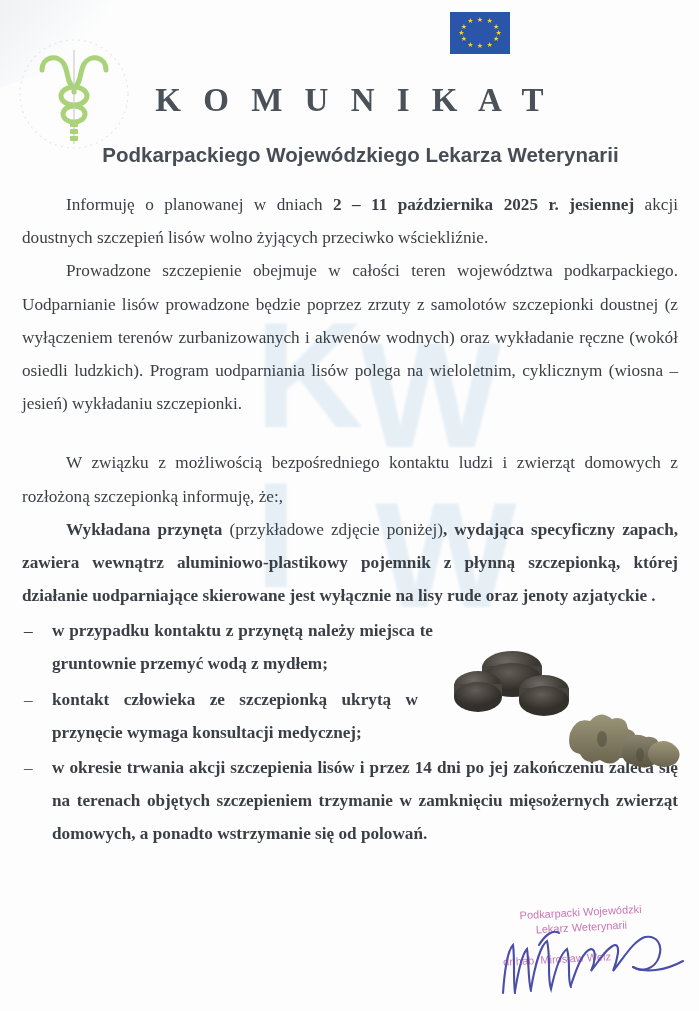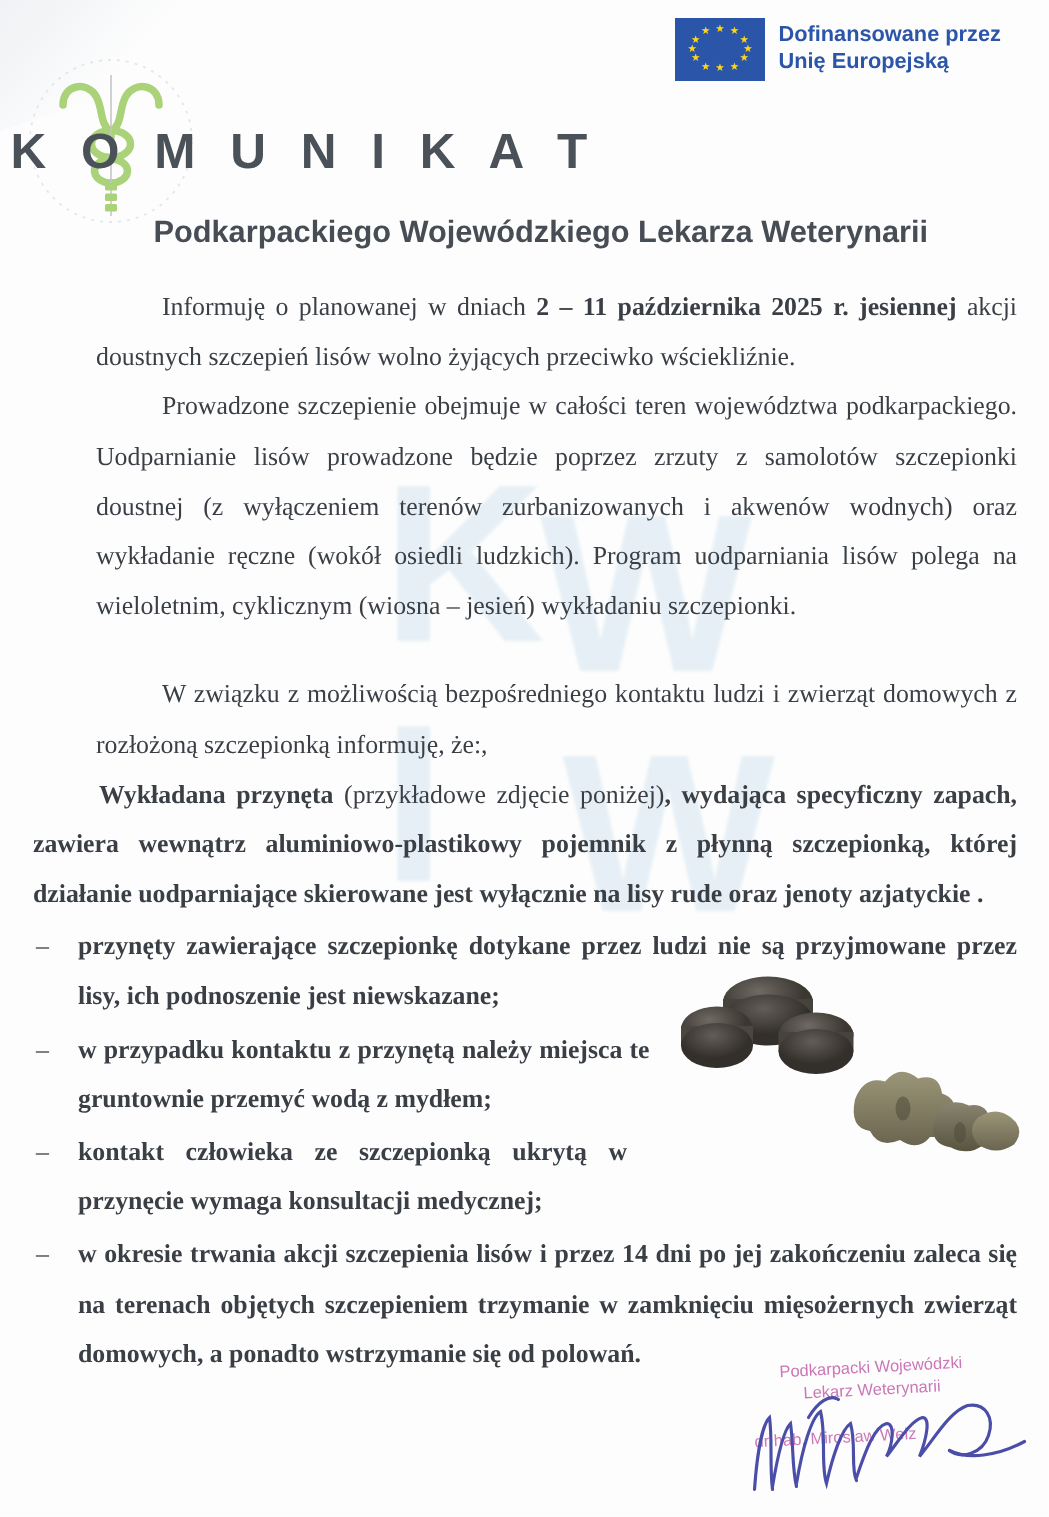--- a/index.html
+++ b/index.html
@@ -66,21 +66,22 @@
 
   
   .vet-logo{
     position:absolute;left:8px;top:34px;
     width:135px;height:120px;opacity:.85;
   }
 
   
   .komunikat{
     position:absolute;left:0;right:0;top:82px;
-    font-family:Liberation Sans, sans-serif;
+    text-align:center;
+    font-family:Liberation Serif, serif;
     font-weight:700;
     font-size:33px;
     letter-spacing:7px;
     color:#4a5158;
     text-indent:7px;
   }
   .subtitle{
     position:absolute;left:0;right:0;top:143px;
     text-align:center;
     font-family:"Liberation Sans", sans-serif;
@@ -91,21 +92,21 @@
   }
 
   
   .body{
     position:absolute;left:22px;top:188px;width:656px;
     font-size:17.2px;
     line-height:1.93;
   }
   p{margin:0 0 0 0;}
   .indent{text-indent:44px;}
-  .just{text-align:justify;text-justify:inter-word;margin-left:42px;}
+  .just{text-align:justify;text-justify:inter-word;}
   .b{font-weight:700;}
   .normal{font-weight:400;}
 
   .para-bold{
     font-weight:700;
     text-align:justify;
   }
 
   
   ul.dash-list{
@@ -203,41 +204,37 @@
       <span class="eu-star" style="left:81%;top:50%">★</span>
       <span class="eu-star" style="left:77%;top:65%">★</span>
       <span class="eu-star" style="left:66%;top:78%">★</span>
       <span class="eu-star" style="left:50%;top:82%">★</span>
       <span class="eu-star" style="left:34%;top:78%">★</span>
       <span class="eu-star" style="left:23%;top:65%">★</span>
       <span class="eu-star" style="left:19%;top:50%">★</span>
       <span class="eu-star" style="left:23%;top:35%">★</span>
       <span class="eu-star" style="left:34%;top:22%">★</span>
     </div>
-    <div class="eu-text">
-      <div>Dofinansowane przez</div>
-      <div>Unię Europejską</div>
-    </div>
   </div>
 
   <div class="komunikat">K O M U N I K A T</div>
   <div class="subtitle">Podkarpackiego Wojewódzkiego Lekarza Weterynarii</div>
 
   <div class="body">
 
     <p class="indent just"><span>Informuję o planowanej w dniach </span><span class="b">2 – 11 października 2025 r. jesiennej</span><span> akcji doustnych szczepień lisów wolno żyjących przeciwko wściekliźnie.</span></p>
 
     <p class="indent just">Prowadzone szczepienie obejmuje w całości teren województwa podkarpackiego. Uodparnianie lisów prowadzone będzie poprzez zrzuty z samolotów szczepionki doustnej (z wyłączeniem terenów zurbanizowanych i akwenów wodnych) oraz wykładanie ręczne (wokół osiedli ludzkich). Program uodparniania lisów polega na wieloletnim, cyklicznym (wiosna – jesień) wykładaniu szczepionki.</p>
 
     <p class="indent just" style="margin-top:26px">W związku z możliwością bezpośredniego kontaktu ludzi i zwierząt domowych z rozłożoną szczepionką informuję, że:,</p>
 
     <p class="indent para-bold"><span>Wykładana przynęta </span><span class="normal">(przykładowe zdjęcie poniżej)</span><span>, wydająca specyficzny zapach, zawiera wewnątrz aluminiowo-plastikowy pojemnik z płynną szczepionką, której działanie uodparniające skierowane jest wyłącznie na lisy rude oraz jenoty azjatyckie .</span></p>
 
     <ul class="dash-list">
-      <li><span class="dash">–</span><span>przynęty zawierające szczepionkę dotykane przez ludzi nie są przyjmowane przez lisy, ich podnoszenie jest niewskazane;</span></li>
+      <li><span class="dash">–</span></li>
       <li class="narrow"><span class="dash">–</span><span>w przypadku kontaktu z przynętą należy miejsca te gruntownie przemyć wodą z mydłem;</span></li>
       <li class="narrow2"><span class="dash">–</span><span>kontakt człowieka ze szczepionką ukrytą w przynęcie wymaga konsultacji medycznej;</span></li>
       <li><span class="dash">–</span><span>w okresie trwania akcji szczepienia lisów i przez 14 dni po jej zakończeniu zaleca się na terenach objętych szczepieniem trzymanie w zamknięciu mięsożernych zwierząt domowych, a ponadto wstrzymanie się od polowań.</span></li>
     </ul>
   </div>
 
   <div class="photo photo-a">
     <svg viewBox="0 0 128 88" width="128" height="88" aria-hidden="true">
       <defs>
         <radialGradient id="gdark" cx="40%" cy="30%">

